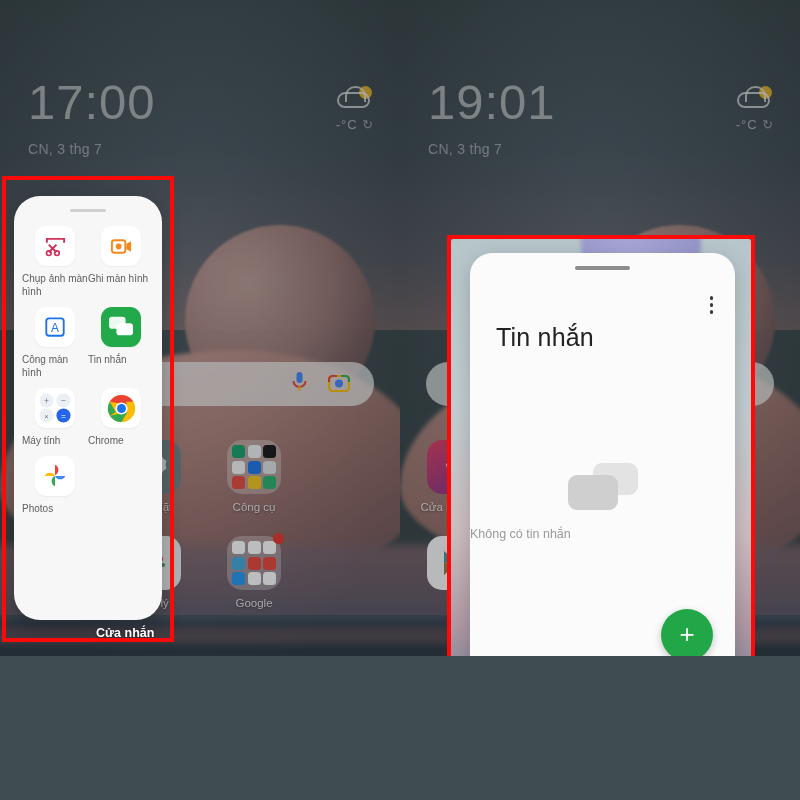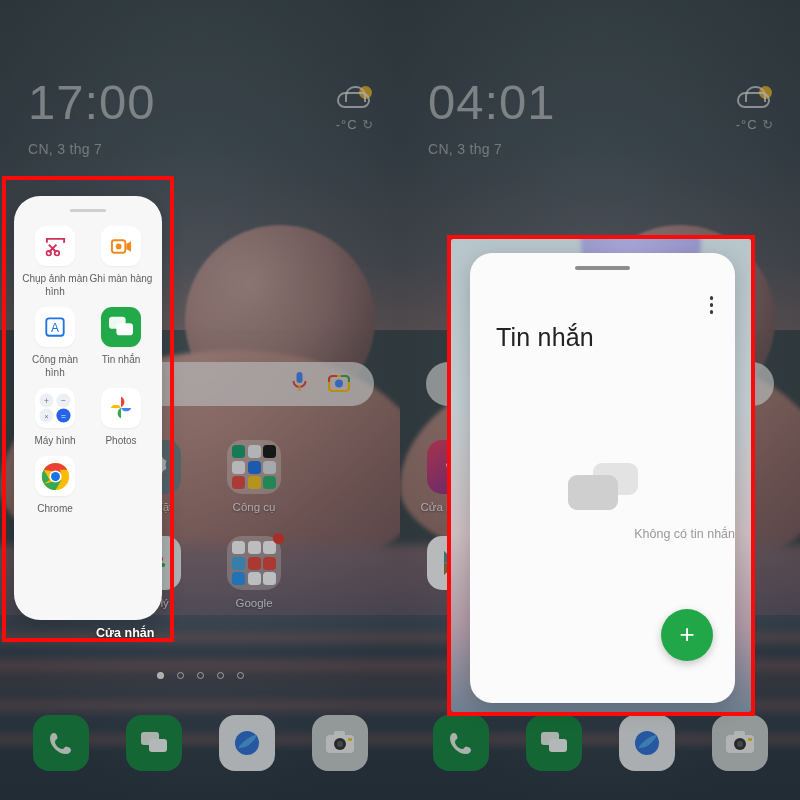--- a/index.html
+++ b/index.html
@@ -2,21 +2,21 @@
 <html><head>
 <meta charset="utf-8">
 <style>
   * { box-sizing: border-box; margin: 0; padding: 0; }
   html, body {
     width: 800px; height: 800px;
     font-family: "Liberation Sans", sans-serif;
     overflow: hidden; background: #3f4d52;
   }
   .screens { position: relative; width: 800px; height: 800px; display: flex; }
-  .panel { position: relative; width: 400px; height: 800px; overflow: hidden; }
+  .panel { position: relative; width: 400px; height: 656px; overflow: hidden; }
 
   
   .wall { position: absolute; inset: 0; background: #3f4d52; }
   .wall .sky {
     position: absolute; left: 0; right: 0; top: 0; height: 330px;
     background: linear-gradient(180deg,#3e4c51 0%,#44515a 45%,#5b5d66 80%,#7a6a6c 100%);
   }
   .wall .ball {
     position: absolute; width: 190px; height: 190px; border-radius: 50%;
     left: 185px; top: 225px;
@@ -104,39 +104,39 @@
   .redbox { position: absolute; border: 4px solid #fb0a0a; z-index: 40; }
 
   
   .sheet {
     position: absolute; left: 14px; top: 196px; width: 148px; height: 424px;
     background: #f7f7f7; border-radius: 26px; z-index: 30;
     box-shadow: 0 6px 22px rgba(0,0,0,.22); overflow: hidden;
   }
   .sheet .handle { width: 36px; height: 3px; border-radius: 2px; background: #cfcfcf; margin: 13px auto 0; }
   .sheet .items { display: grid; grid-template-columns: 1fr 1fr; padding: 14px 8px 0; row-gap: 9px; }
-  .sitem { text-align: center; }
+  .sitem { }
   .sicon {
     width: 40px; height: 40px; margin: 0 auto; border-radius: 11px; background: #fff;
     display: flex; align-items: center; justify-content: center; position: relative;
     box-shadow: 0 1px 2px rgba(0,0,0,.05);
   }
   .slabel { font-size: 10px; color: #5d5d5d; margin-top: 6px; line-height: 1.3; }
 
   
   .msgcard {
     position: absolute; left: 470px; top: 253px; width: 265px; height: 450px;
     background: #fbfbfb; border-radius: 22px; z-index: 30;
     box-shadow: 0 6px 22px rgba(0,0,0,.20); overflow: hidden;
   }
   .msgcard .handle { width: 55px; height: 4px; border-radius: 2px; background: #8d8d8d; margin: 13px auto 0; }
   .msgcard .kebab { position: absolute; right: 22px; top: 43px; }
   .msgcard .kebab i { display: block; width: 3.5px; height: 3.5px; border-radius: 50%; background: #3a3a3a; margin-bottom: 3.5px; }
   .msgcard .title { position: absolute; left: 26px; top: 70px; font-size: 25px; color: #222; letter-spacing: .2px; }
-  .msgempty { position: absolute; left: 0; right: 0; top: 210px; text-align: right; }
+  .msgempty { position: absolute; left: 0; right: 0; top: 210px; text-align: left; }
   .msgempty .gicn { position: relative; width: 70px; height: 50px; margin: 0 auto 14px; }
   .msgempty .gicn b { position: absolute; display: block; background: #d9d9d9; border-radius: 9px; }
   .msgempty .gicn b.back { right: 0; top: 0; width: 45px; height: 32px; background: #e3e3e3; }
   .msgempty .gicn b.front { left: 0; top: 12px; width: 50px; height: 35px; background: #cfcfcf; }
   .msgempty .etxt { font-size: 12.5px; color: #9a9a9a; }
   .fab {
     position: absolute; right: 22px; bottom: 42px; width: 52px; height: 52px; border-radius: 50%;
     background: #21a747; display: flex; align-items: center; justify-content: center;
     box-shadow: 0 3px 8px rgba(0,0,0,.22);
   }
@@ -340,21 +340,21 @@
         </div>
 
         <div class="sitem">
           <div class="sicon">
             <svg width="23" height="20" viewBox="0 0 24 20">
               <rect x="2" y="4" width="14" height="13" rx="2.5" stroke="#f08a1e" stroke-width="2" fill="none"></rect>
               <circle cx="9" cy="10.5" r="3" fill="#f08a1e"></circle>
               <path d="M17 8 L22 5 v11 l-5-3z" fill="#f08a1e"></path>
             </svg>
           </div>
-          <div class="slabel">Ghi màn hàng</div>
+          <div class="slabel">Ghi màn hình</div>
         </div>
 
         <div class="sitem">
           <div class="sicon">
             <svg width="22" height="22" viewBox="0 0 24 24">
               <rect x="2.5" y="2.5" width="19" height="19" rx="3" stroke="#1a73e8" stroke-width="2" fill="none"></rect>
               <text x="12" y="17.5" font-size="13" font-family="Liberation Sans, sans-serif" fill="#1a73e8" text-anchor="middle">A</text>
             </svg>
           </div>
           <div class="slabel">Công màn hình</div>
@@ -377,50 +377,50 @@
               <circle cx="10" cy="9" r="7.5" fill="#eceff3"></circle>
                 <circle cx="28" cy="9" r="7.5" fill="#eceff3"></circle>
               <circle cx="10" cy="25" r="7.5" fill="#eceff3"></circle>
                 <circle cx="28" cy="25" r="7.5" fill="#2563eb"></circle>
               <text x="10" y="13" font-size="9" fill="#6b7280" text-anchor="middle" font-family="Liberation Sans, sans-serif">+</text>
               <text x="28" y="12" font-size="9" fill="#6b7280" text-anchor="middle" font-family="Liberation Sans, sans-serif">−</text>
               <text x="10" y="29" font-size="8" fill="#6b7280" text-anchor="middle" font-family="Liberation Sans, sans-serif">×</text>
               <text x="28" y="29" font-size="9" fill="#ffffff" text-anchor="middle" font-family="Liberation Sans, sans-serif">=</text>
             </svg>
           </div>
-          <div class="slabel">Máy hình</div>
-        </div>
-
-        <div class="sitem">
-          <div class="sicon">
-            <svg width="28" height="28" viewBox="0 0 30 30">
-              <path d="M15 14 V3 a6 6 0 0 1 0 11z" fill="#ea4335" transform="rotate(0 15 15)"></path>
-              <path d="M15 15 h11 a6 6 0 0 1-11 0z" fill="#4285f4"></path>
-              <path d="M15 15 V26 a6 6 0 0 1 0-11z" fill="#34a853"></path>
-              <path d="M15 15 H4 a6 6 0 0 1 11 0z" fill="#fbbc05"></path>
-            </svg>
-          </div>
-          <div class="slabel">Photos</div>
+          <div class="slabel">Máy tính</div>
         </div>
 
         <div class="sitem">
           <div class="sicon">
             <svg width="29" height="29" viewBox="0 0 30 30">
               <circle cx="15" cy="15" r="14" fill="#fbbc05"></circle>
               <path d="M15 1 A14 14 0 0 1 27.1 8 L15 8 z" fill="#ea4335"></path>
               <path d="M3 22.5 A14 14 0 0 1 2.9 8 L9 18.5 z" fill="#34a853"></path>
               <path d="M27.1 8 A14 14 0 0 1 15 29 L21 18.5 z" fill="#fbbc05"></path>
               <path d="M2.9 8 A14 14 0 0 1 15 1 L21 11 z" fill="#ea4335"></path>
               <path d="M3 22.5 A14 14 0 0 0 15 29 L21 18.5 z" fill="#34a853"></path>
               <circle cx="15" cy="15" r="6.3" fill="#fff"></circle>
               <circle cx="15" cy="15" r="4.6" fill="#1a73e8"></circle>
             </svg>
           </div>
           <div class="slabel">Chrome</div>
         </div>
+
+        <div class="sitem">
+          <div class="sicon">
+            <svg width="28" height="28" viewBox="0 0 30 30">
+              <path d="M15 14 V3 a6 6 0 0 1 0 11z" fill="#ea4335" transform="rotate(0 15 15)"></path>
+              <path d="M15 15 h11 a6 6 0 0 1-11 0z" fill="#4285f4"></path>
+              <path d="M15 15 V26 a6 6 0 0 1 0-11z" fill="#34a853"></path>
+              <path d="M15 15 H4 a6 6 0 0 1 11 0z" fill="#fbbc05"></path>
+            </svg>
+          </div>
+          <div class="slabel">Photos</div>
+        </div>
       </div>
     </div>
 
     <div style="position:absolute; left:96px; top:626px; z-index:35; font-size:12.5px; color:#ffffff; font-weight:bold; text-shadow:0 1px 3px rgba(0,0,0,.55)">Cửa nhắn</div>
 
     <div class="redbox" style="left:2px; top:176px; width:172px; height:466px;"></div>
   </div>
 
   <div class="panel">
     <div class="wall">
@@ -431,21 +431,21 @@
       <div class="sea">
         <div class="streak" style="top:18px"></div>
         <div class="streak" style="top:46px"></div>
         <div class="streak" style="top:86px"></div>
         <div class="streak" style="top:120px"></div>
       </div>
       <div class="glow"></div>
     </div>
 
     <div class="clock">
-      <div class="time">04:01</div>
+      <div class="time">19:01</div>
       <div class="date">CN, 3 thg 7</div>
     </div>
     <div class="weather">
       <div class="wicon">
         <div class="sun"></div>
           <div class="cloud"></div>
       </div>
       <div class="wtemp">
         <span>-°C</span> <span style="opacity:.8">↻</span>
       </div>

